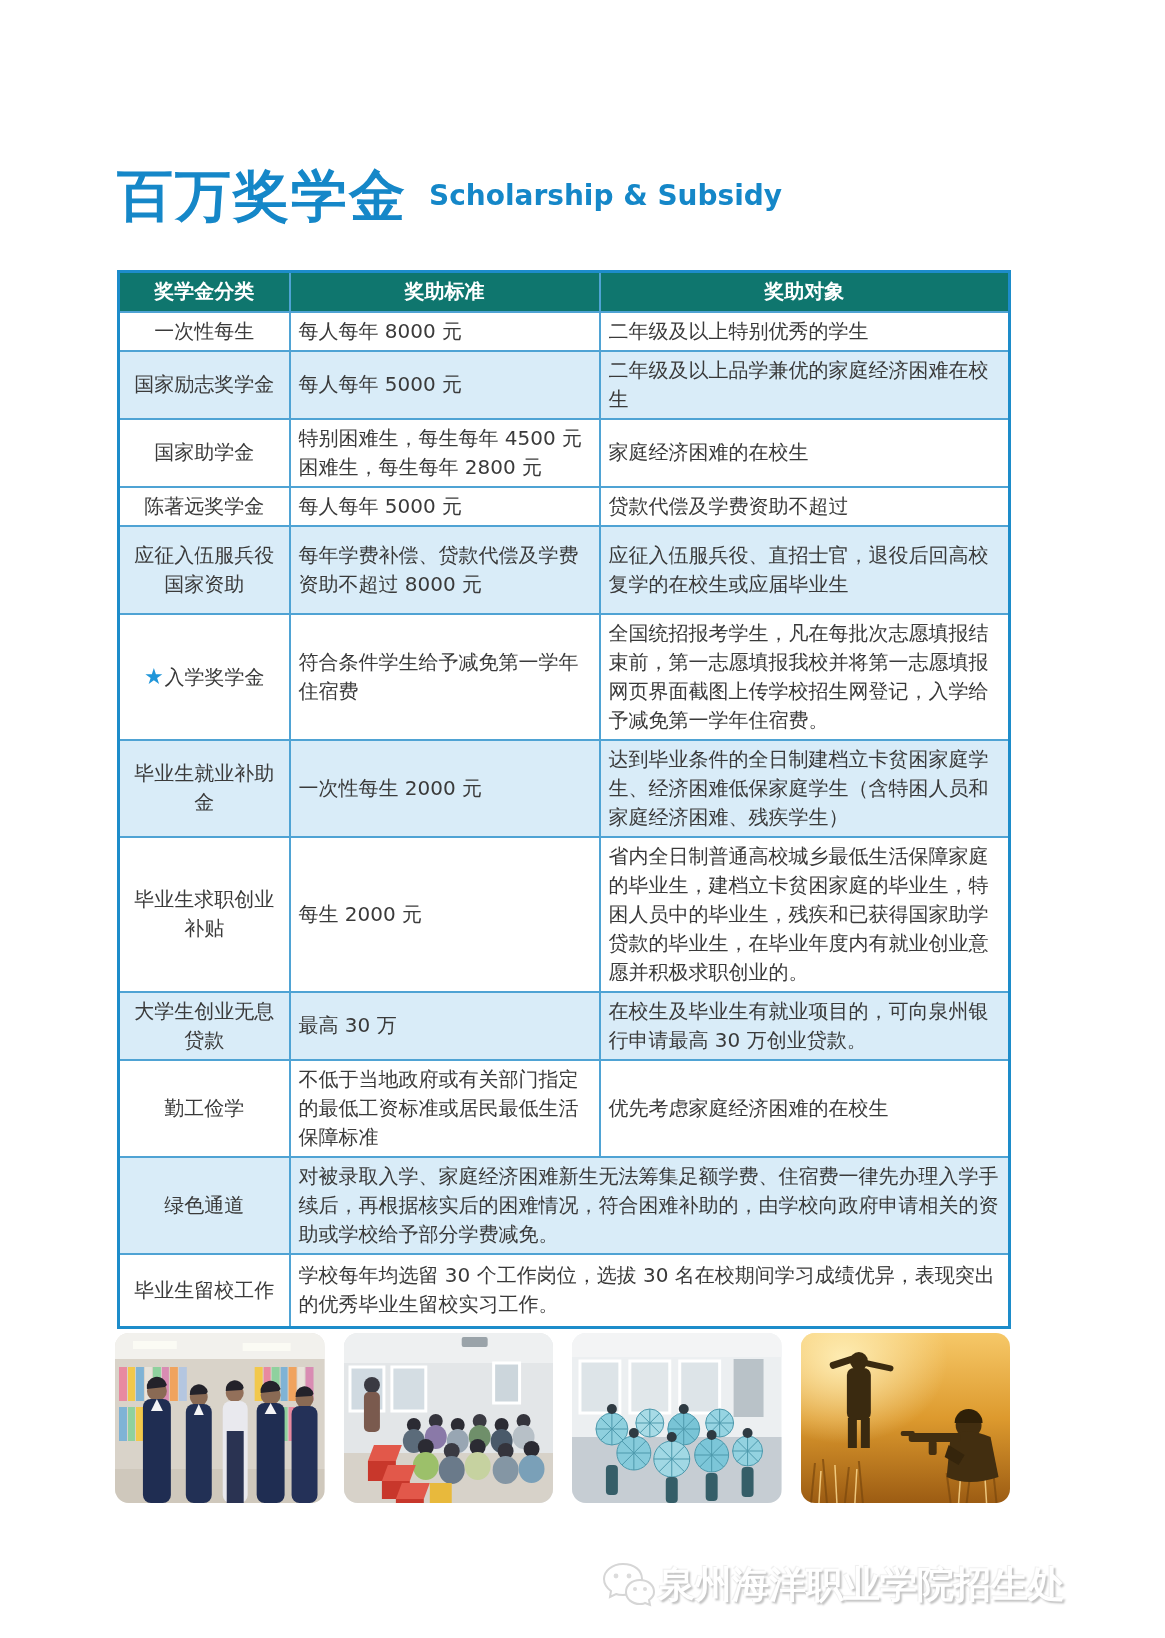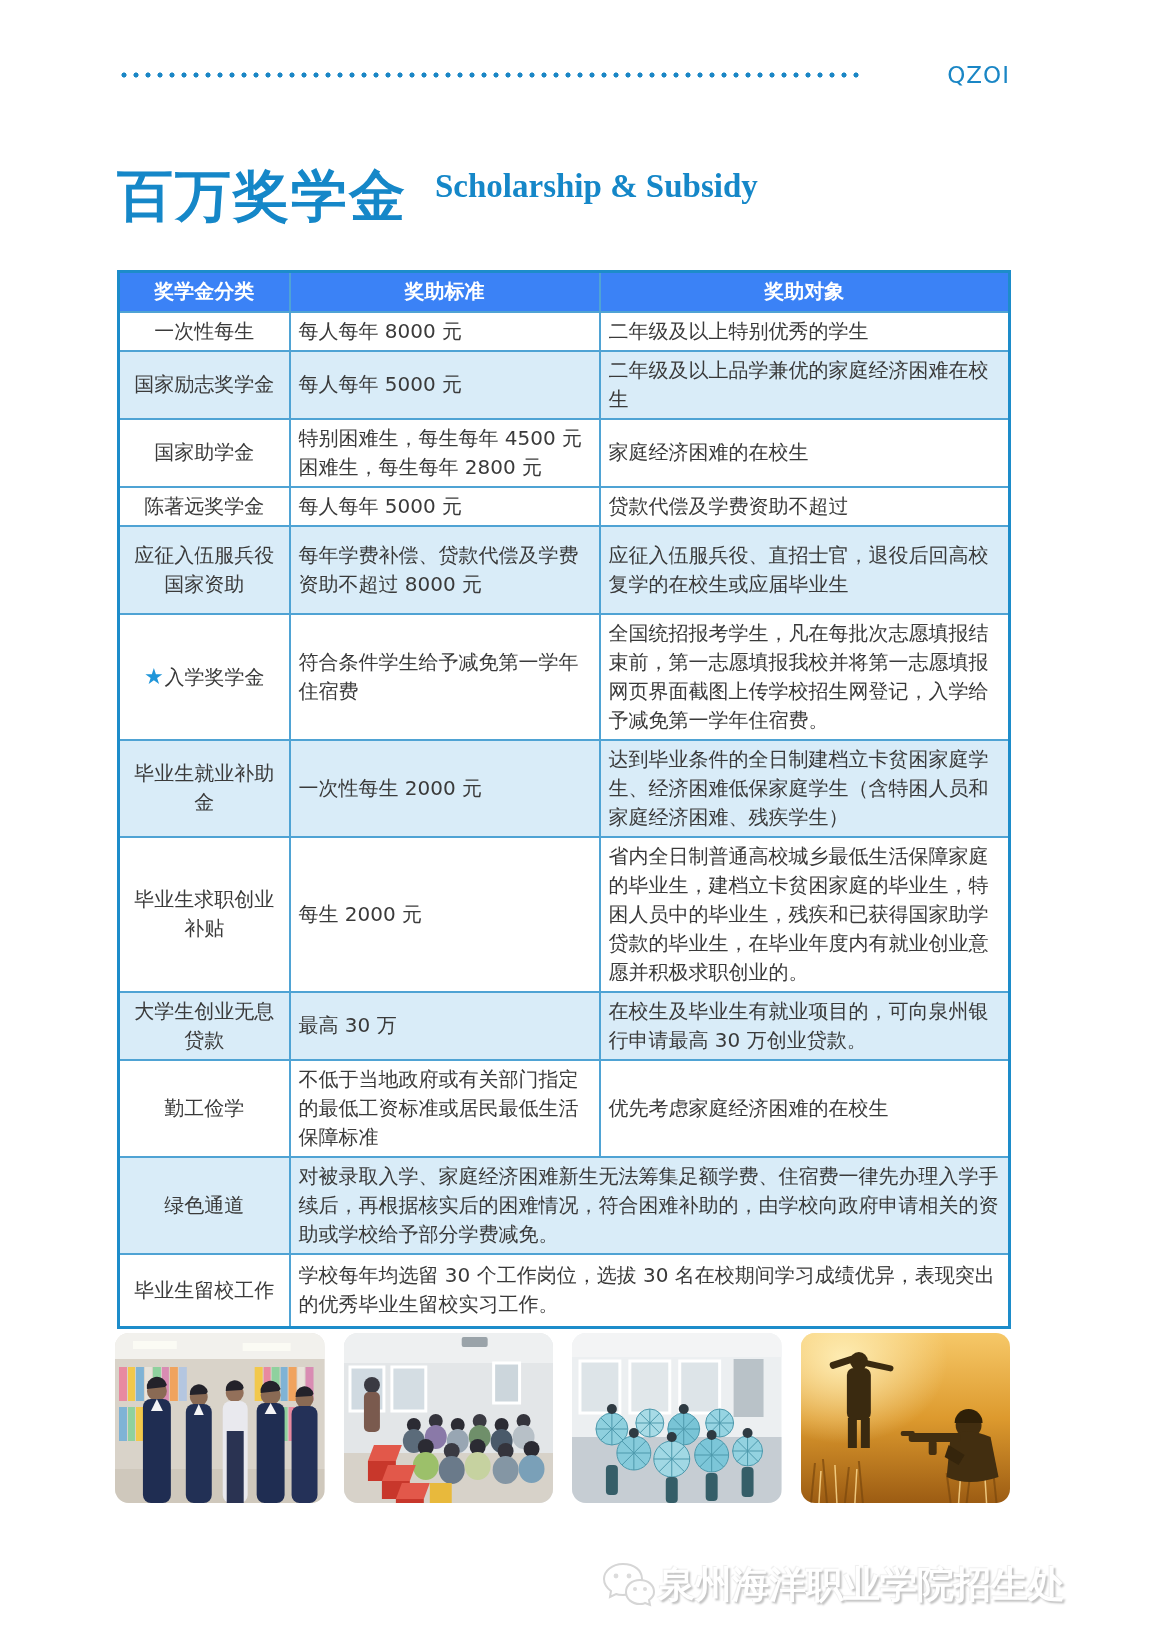--- a/index.html
+++ b/index.html
@@ -9,34 +9,34 @@
 
   
   .toprow { position:absolute; left:120px; top:62px; width:890px; height:26px;
     display:flex; align-items:center; justify-content:space-between; }
   .dots { width:742px; height:8px;
     background-image:radial-gradient(circle at 4px 4px,#1a86c5 2.3px,rgba(0,0,0,0) 2.8px);
     background-size:12px 8px; background-repeat:repeat-x; }
   .brand { color:#1a86c5; font-size:23px; letter-spacing:1px; font-weight:500; }
 
   
-  .title { position:absolute; left:117px; top:168px; display:flex; align-items:flex-start; gap:28px;font-family:Liberation Serif, serif; }
+  .title { position:absolute; left:117px; top:168px; display:flex; align-items:center; gap:22px; }
   .title .zh { color:#1587c8; font-size:56px; font-weight:800; letter-spacing:2px; line-height:1; }
-  .title .en { color:#1587c8; font-size:33px; font-weight:700; letter-spacing:0px; line-height:1.15; }
+  .title .en { color:#1587c8; font-size:28px; font-weight:700; letter-spacing:0px; line-height:1.15; }
 
   
   table.sch { position:absolute; left:117px; top:270px; width:891px;
     border-collapse:collapse; table-layout:fixed;
     border:3px solid #1d8cca; }
   table.sch col.c1 { width:171px; }
   table.sch col.c2 { width:310px; }
   table.sch col.c3 { width:410px; }
   table.sch th, table.sch td { border:2px solid #4fa3d4; font-size:20px; line-height:29px;
     padding:4px 8px; vertical-align:middle; }
-  table.sch thead th { background:#3b82f6; color:#ffffff; font-weight:700;
+  table.sch thead th { background:#0f766e; color:#ffffff; font-weight:700;
     text-align:center; height:40px; border-color:#4fa3d4; }
   td.cat { text-align:center; }
   td.std, td.tgt { text-align:left; white-space:pre-line; }
   tr.alt td { background:#d9ecf8; }
   .star { color:#2196d9; font-size:22px; margin-right:1px; }
 
   
   .photos { position:absolute; left:115px; top:1333px; width:895px; height:170px;
     display:flex; gap:19px; }
   .photo { flex:1; height:170px; border-radius:14px; overflow:hidden; }
@@ -45,24 +45,20 @@
   
   .watermark { position:absolute; right:100px; bottom:28px; display:flex; align-items:center; gap:2px;
     color:#ffffff; text-shadow:2px 2px 2px #c2c2c2, -1px -1px 1px #eeeeee; font-size:37px; font-weight:600; }
   .wechat { width:54px; height:46px; }
 </style>
 </head>
 <body>
 
 <div class="page">
 
-  <div class="toprow">
-    <div class="dots"></div>
-    <div class="brand">QZOI</div>
-  </div>
 
   <div class="title">
     <span class="zh">百万奖学金</span>
     <span class="en">Scholarship &amp; Subsidy</span>
   </div>
 
   <table class="sch">
     <colgroup>
         <col class="c1">
         <col class="c2">

